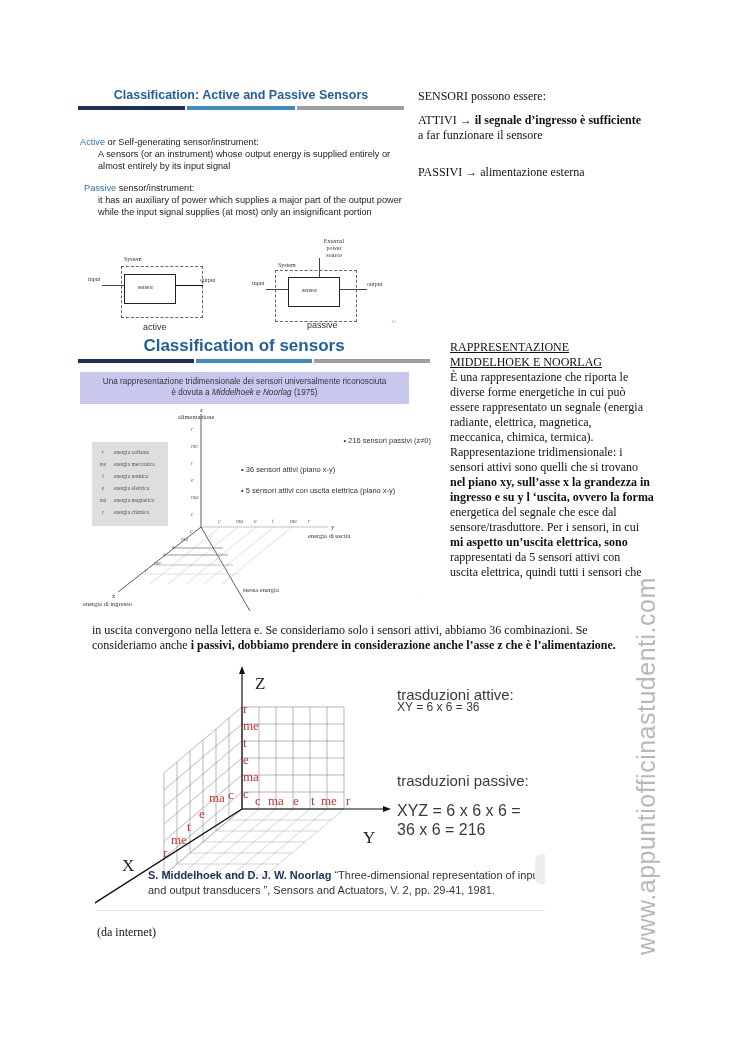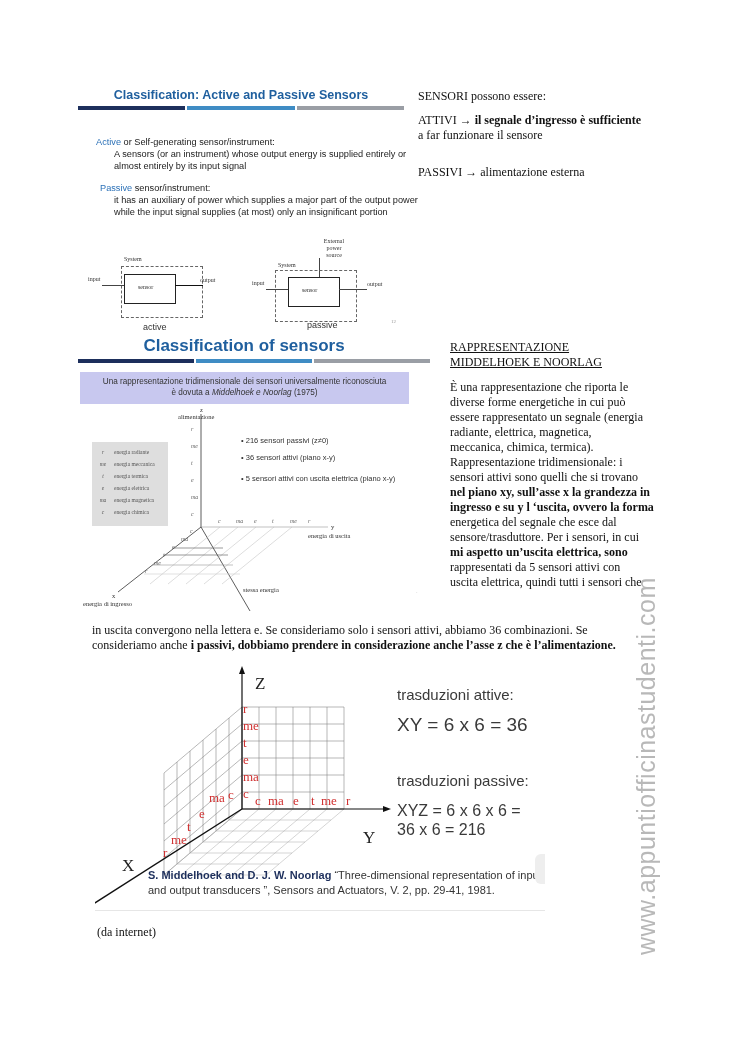--- a/index.html
+++ b/index.html
@@ -4,21 +4,21 @@
 <style>
   html, body { margin:0; padding:0; }
   body { width:744px; height:1052px; background:#ffffff; position:relative; overflow:hidden; font-family:"Liberation Serif", serif; color:#111; }
   .abs { position:absolute; }
   
   .slide-title { font-family:"Liberation Sans", sans-serif; font-weight:bold; color:#1f5f9e; font-size:12.5px; text-align:center; }
   .tribar { display:flex; height:4px; }
   .tribar .b1 { background:#1d2f5c; flex:1; }
   .tribar .b2 { background:#3f8cc4; flex:1; margin-left:2px; }
   .tribar .b3 { background:#9a9ea5; flex:1; margin-left:2px; }
-  .sans { font-family:"Liberation Sans", sans-serif; font-size:9.2px; color:#222; line-height:11.5px;margin-left:16px; }
+  .sans { font-family:"Liberation Sans", sans-serif; font-size:9.2px; color:#222; line-height:11.5px; }
   .kw { color:#2d72b8; }
   .diag-label { font-family:"Liberation Serif", serif; font-size:6px; color:#333; }
   .box { border:1px solid #222; background:#fff; }
   .dashbox { border:1px dashed #666; }
   .caption { font-family:"Liberation Sans", sans-serif; font-size:9px; color:#333; }
   
   .rt { font-family:"Liberation Serif", serif; font-size:12px; line-height:15px; color:#111; }
   .b { font-weight:bold; }
   .u { text-decoration:underline; }
   
@@ -176,31 +176,31 @@
 
   <span class="abs axname" style="left:122px;top:70px;">z</span>
   <span class="abs axname" style="left:100px;top:77px;">alimentazione</span>
   <span class="abs axname" style="left:253px;top:187px;">y</span>
   <span class="abs axname" style="left:230px;top:196px;">energia di uscita</span>
   <span class="abs axname" style="left:34px;top:256px;">x</span>
   <span class="abs axname" style="left:5px;top:264px;">energia di ingresso</span>
   <span class="abs axname" style="left:165px;top:250px;">stessa energia</span>
 
   <div class="abs" id="bullets" style="left:163px;top:100px;width:190px;">
-      <div class="bullet" style="margin-bottom: 8px;">• 216 sensori passivi (z≠0)</div>
+      <div class="bullet" style="margin-bottom: 20px; text-align: right;">• 216 sensori passivi (z≠0)</div>
       <div class="bullet" style="margin-bottom: 12px;">• 36 sensori attivi (piano x-y)</div>
       <div class="bullet" style="margin-bottom: 12px;">• 5 sensori attivi con uscita elettrica (piano x-y)</div>
     </div>
   <span class="abs diag-label" style="left:338px;top:254px;color:#aaa;font-size:5px;">·</span>
 </div>
 
 <div class="abs rt" style="left:450px;top:340px;width:240px;">
   <div class="u">RAPPRESENTAZIONE</div>
   <div class="u">MIDDELHOEK E NOORLAG</div>
-  <div style="margin-top:10px;" id="midtext">
+  <div style="" id="midtext">
       <div>È una rappresentazione che riporta le</div>
       <div>diverse forme energetiche in cui può</div>
       <div>essere rappresentato un segnale (energia</div>
       <div>radiante, elettrica, magnetica,</div>
       <div>meccanica, chimica, termica).</div>
       <div>Rappresentazione tridimensionale: i</div>
       <div>sensori attivi sono quelli che si trovano</div>
       <div class="b">nel piano xy, sull’asse x la grandezza in</div>
       <div class="b">ingresso e su y l ‘uscita, ovvero la forma</div>
       <div>energetica del segnale che esce dal</div>
@@ -284,21 +284,21 @@
       <span class="abs red" style="left: 251px; top: 129px;">r</span>
       <span class="abs red" style="left: 133px; top: 123px;">c</span>
       <span class="abs red" style="left: 114px; top: 126px;">ma</span>
       <span class="abs red" style="left: 104px; top: 142px;">e</span>
       <span class="abs red" style="left: 92px; top: 155px;">t</span>
       <span class="abs red" style="left: 76px; top: 168px;">me</span>
       <span class="abs red" style="left: 68px; top: 181px;">r</span>
     </div>
 
   <div class="abs trasd" style="left:302px;top:22px;font-size:15px;">trasduzioni attive:</div>
-  <div class="abs trasd" style="left:302px;top:50px;font-size:19px;text-align:center;">XY = 6 x 6 = 36</div>
+  <div class="abs trasd" style="left:302px;top:36px;font-size:12px;text-align:center;">XY = 6 x 6 = 36</div>
   <div class="abs trasd" style="left:302px;top:108px;font-size:15px;">trasduzioni passive:</div>
   <div class="abs trasd" style="left:302px;top:138px;font-size:16px;">XYZ = 6 x 6 x 6 =</div>
   <div class="abs trasd" style="left:302px;top:157px;font-size:16px;">36 x 6 = 216</div>
 
   <div class="abs cite" style="left:53px;top:204px;width:400px;">
     <div><span class="auth">S. Middelhoek and D. J. W. Noorlag</span><span> “Three-dimensional representation of input</span></div>
     <div>and output transducers ”, Sensors and Actuators, V. 2, pp. 29-41, 1981.</div>
   </div>
   <div class="abs" style="left:0;top:246px;width:450px;height:1px;background:#e6e6e6;"></div>
   <div class="abs" style="left:440px;top:190px;width:10px;height:30px;background:#eee;border-radius:6px 0 0 6px;"></div>

